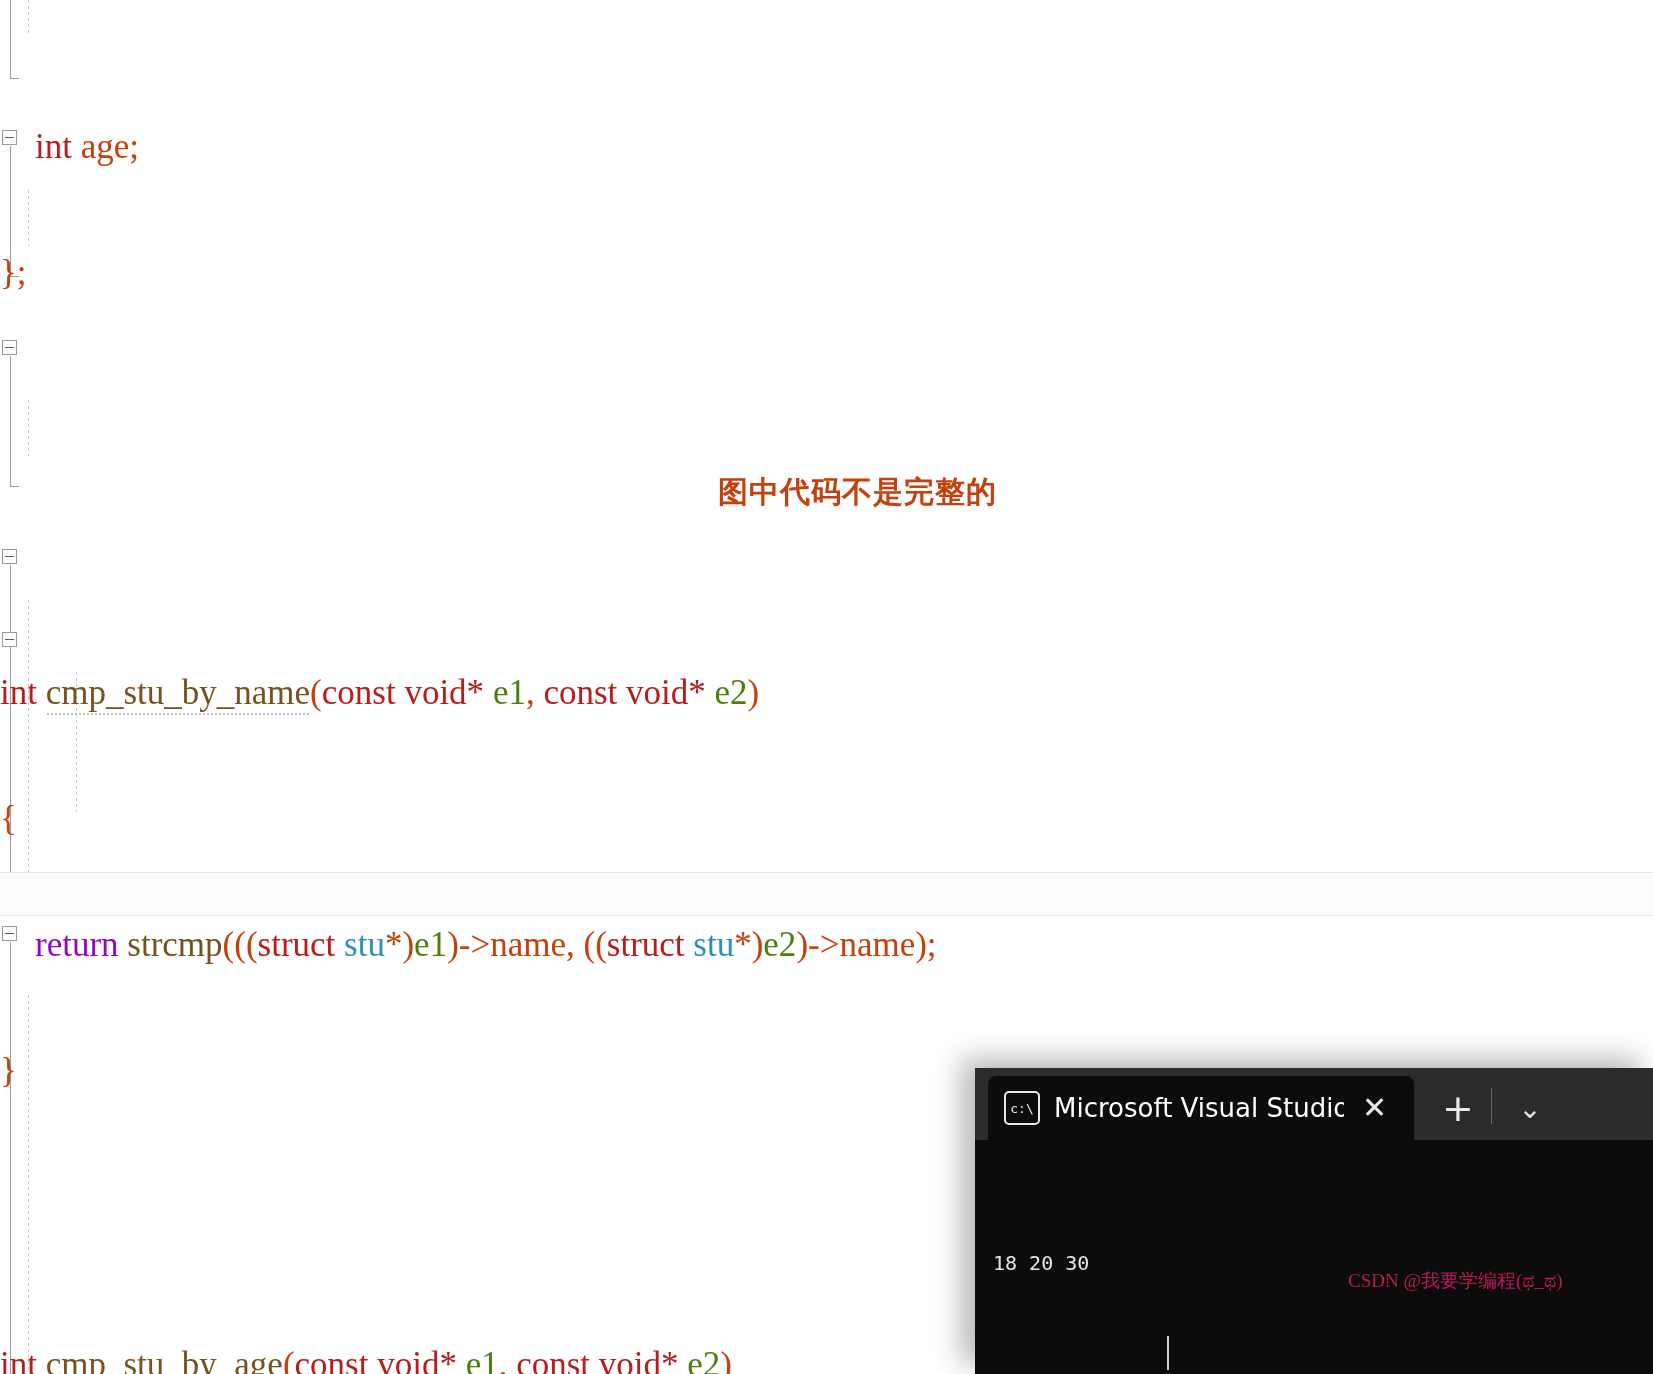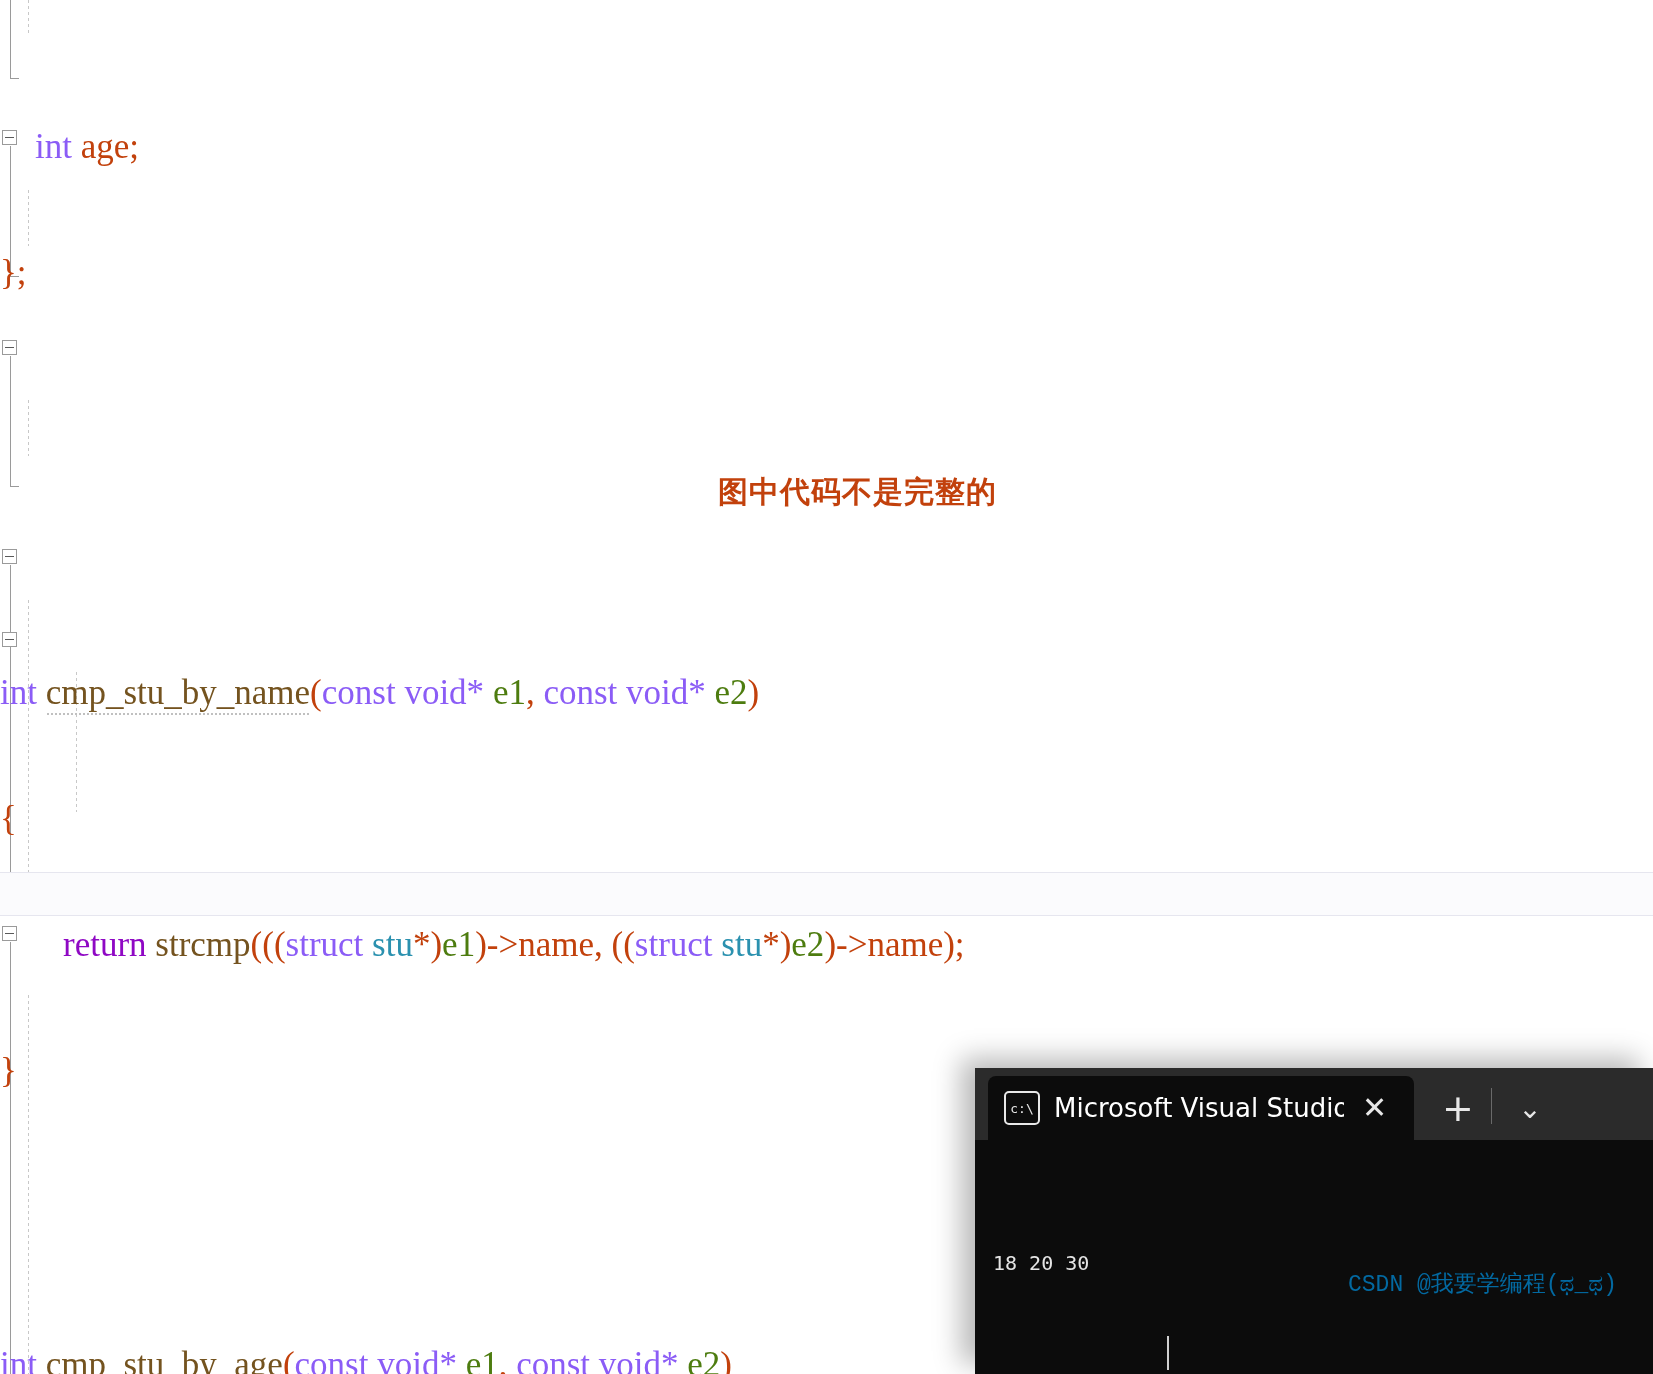--- a/index.html
+++ b/index.html
@@ -25,22 +25,22 @@
     position:absolute;left:0;top:0;width:100%;
     font-family:"Liberation Serif","DejaVu Serif",serif;
     font-size:35px;
     line-height:42px;
     white-space:pre;
     color:#000000;
   }
   .ln{height:42px;position:relative;white-space:pre;}
 
   
-  .kw{color:#8b5cf6;}          
-  .ctl{color:#8f08c4;padding-left:28px;}         
+  .kw{color:#b91c1c;}          
+  .ctl{color:#8f08c4;}         
   .fn{color:#74531f;}          
   .type{color:#2b91af;margin-top:44px;}        
   .var{color:#4d7c0f;}         
   .pnct{color:#c2410c;}
 
   
   .sq{
     background-image:radial-gradient(circle at 2px 3px, #c0c0c0 1px, transparent 1.2px);
     background-size:4px 4px;
     background-repeat:repeat-x;
@@ -146,23 +146,23 @@
     position:absolute;left:192px;bottom:4px;width:2px;height:34px;background:#d0d0d0;
   }
   
   #term-scroll{
     position:absolute;left:0;top:72px;width:16px;bottom:0;background:#141414;
   }
 
   
   #watermark{
     position:absolute;left:1348px;top:1268px;
-    color:#0369a1;
-    font-family:Liberation Mono, monospace;
-    font-size:23px;white-space:nowrap;
+    color:#be185d;
+    font-family:Liberation Serif, serif;
+    font-size:19px;white-space:nowrap;
     z-index:50;
   }
 </style>
 </head>
 <body>
 
 <div id="editor">
 
   <div class="gutter"></div>
 

